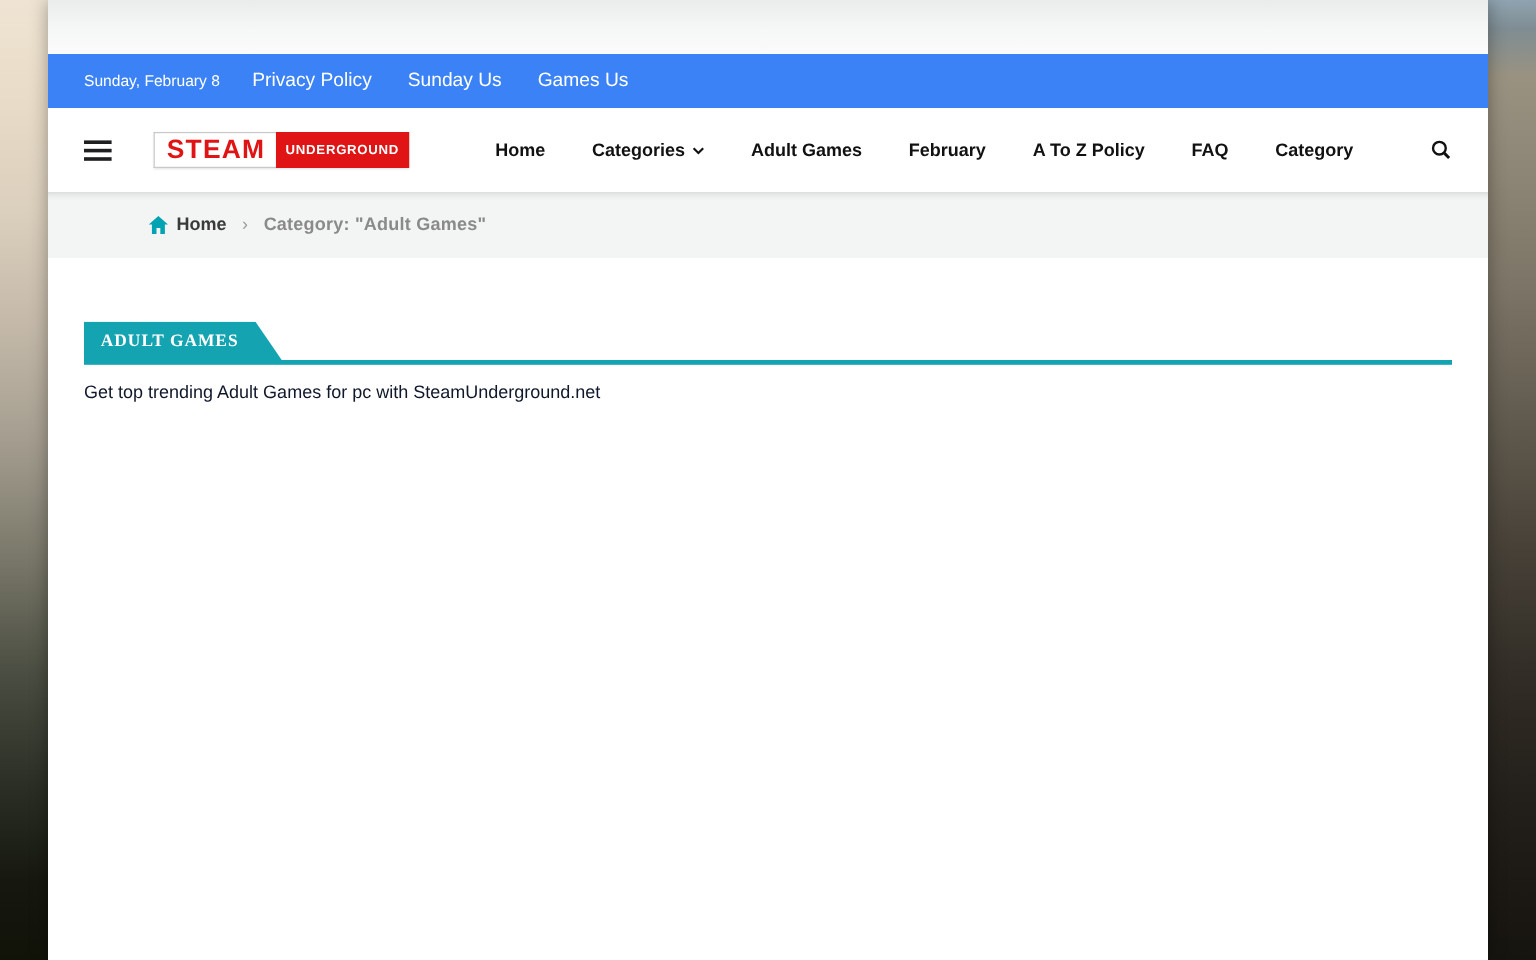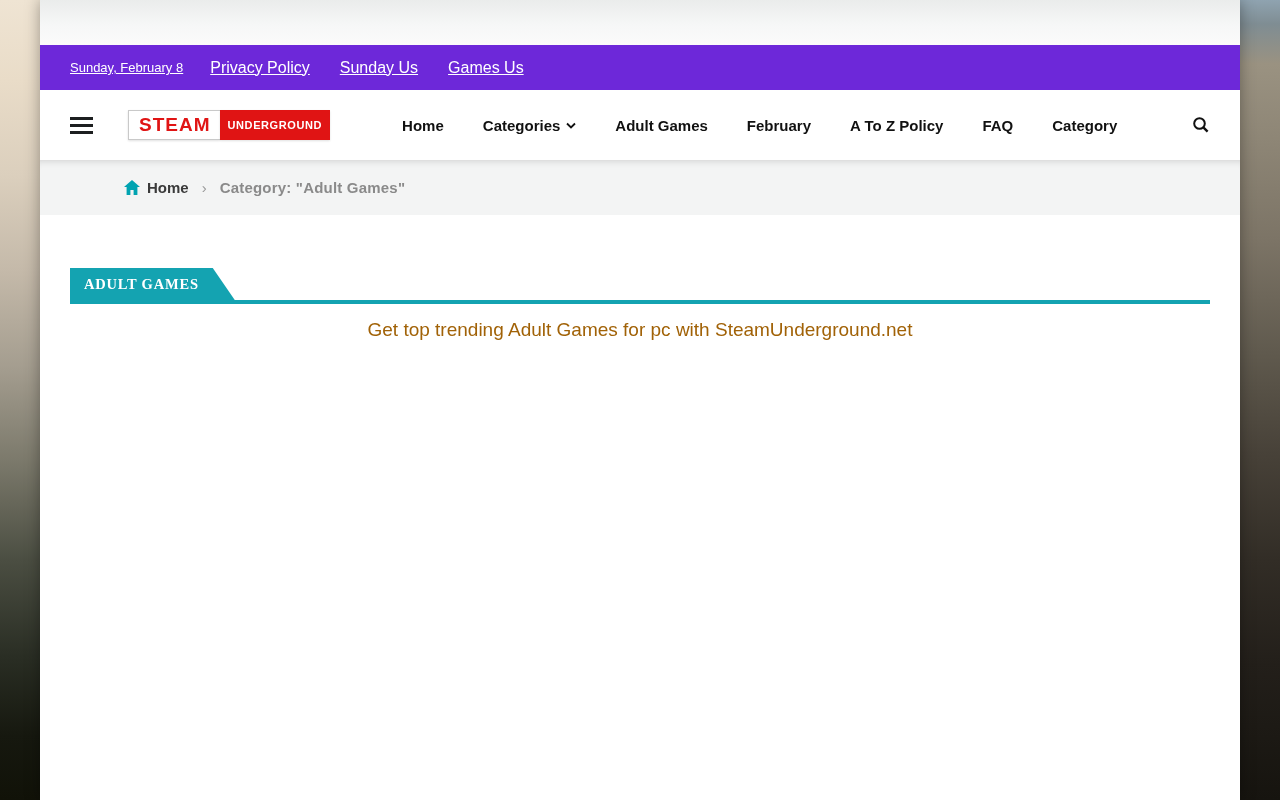--- a/index.html
+++ b/index.html
@@ -36,44 +36,43 @@
   }
 
   .pre-header {
     height: 45px; flex: 0 0 45px;
     background: linear-gradient(180deg, #eaeceb 0%, #f6f7f7 55%, #fbfbfb 100%);
   }
 
   
   .topbar {
     height: 45px; flex: 0 0 45px;
-    background: #6d28d9;
+    background: #3b82f6;
     display: flex; align-items: center;
     padding: 0 30px;
     color: #ffffff;
-    text-decoration: underline;
   }
   .topbar-date { font-size: 13px; margin-right: 27px; }
   .topbar-link { font-size: 16px; margin: 0 15px; cursor: pointer; text-decoration: none; color: #fff; }
   .topbar-link:first-of-type { margin-left: 0; }
 
   
   .navbar {
     height: 70px; flex: 0 0 70px;
     background: #ffffff;
     display: flex; align-items: center;
     padding: 0 30px;
   }
   .hamburger { width: 23px; cursor: pointer; display: flex; flex-direction: column; gap: 4px; }
   .hamburger span { display: block; height: 3px; width: 100%; background: #1d1f20; }
 
   .logo { display: inline-flex; align-items: stretch; margin-left: 35px; cursor: pointer; }
   .logo-steam {
     background: #ffffff; border: 1px solid #c9c9c9; border-right: none;
-    color: #e01414; font-weight: 800; font-size: 19px; letter-spacing: 1px;
+    color: #e01414; font-weight: 800; font-size: 22px; letter-spacing: 1px;
     padding: 3px 9px 3px 10px; line-height: 22px;
     box-shadow: 0 1px 2px rgba(0,0,0,0.12);
   }
   .logo-underground {
     background: #e01414; color: #ffffff; font-weight: 700; font-size: 11px;
     letter-spacing: 0.6px; padding: 1px 8px; display: flex; align-items: center;
     box-shadow: 0 1px 2px rgba(0,0,0,0.12);
   }
 
   .nav-menu { display: flex; align-items: center; gap: 39px; margin-left: 72px; }
@@ -108,21 +107,21 @@
   .content { flex: 1 1 auto; background: #ffffff; padding: 53px 30px 0 30px; }
   .section-head { border-bottom: 4px solid #14a3b1; line-height: 0; }
   .section-badge {
     display: inline-block; line-height: normal;
     background: #14a3b1; color: #ffffff;
     font-family: "Liberation Serif", serif;
     font-weight: 700; font-size: 14.5px; letter-spacing: 0.8px;
     padding: 8px 36px 7px 14px;
     clip-path: polygon(0 0, calc(100% - 22px) 0, 100% 100%, 0 100%);
   }
-  .section-desc { margin-top: 15px; color: #a16207; font-size: 19px; text-align: center; }
+  .section-desc { margin-top: 15px; color: #0f172a; font-size: 15px; }
 </style>
 </head>
 <body>
 
 <div class="bg-strip bg-left"></div>
 <div class="bg-strip bg-right"></div>
 
 <div class="page">
 
   <div class="pre-header"></div>

